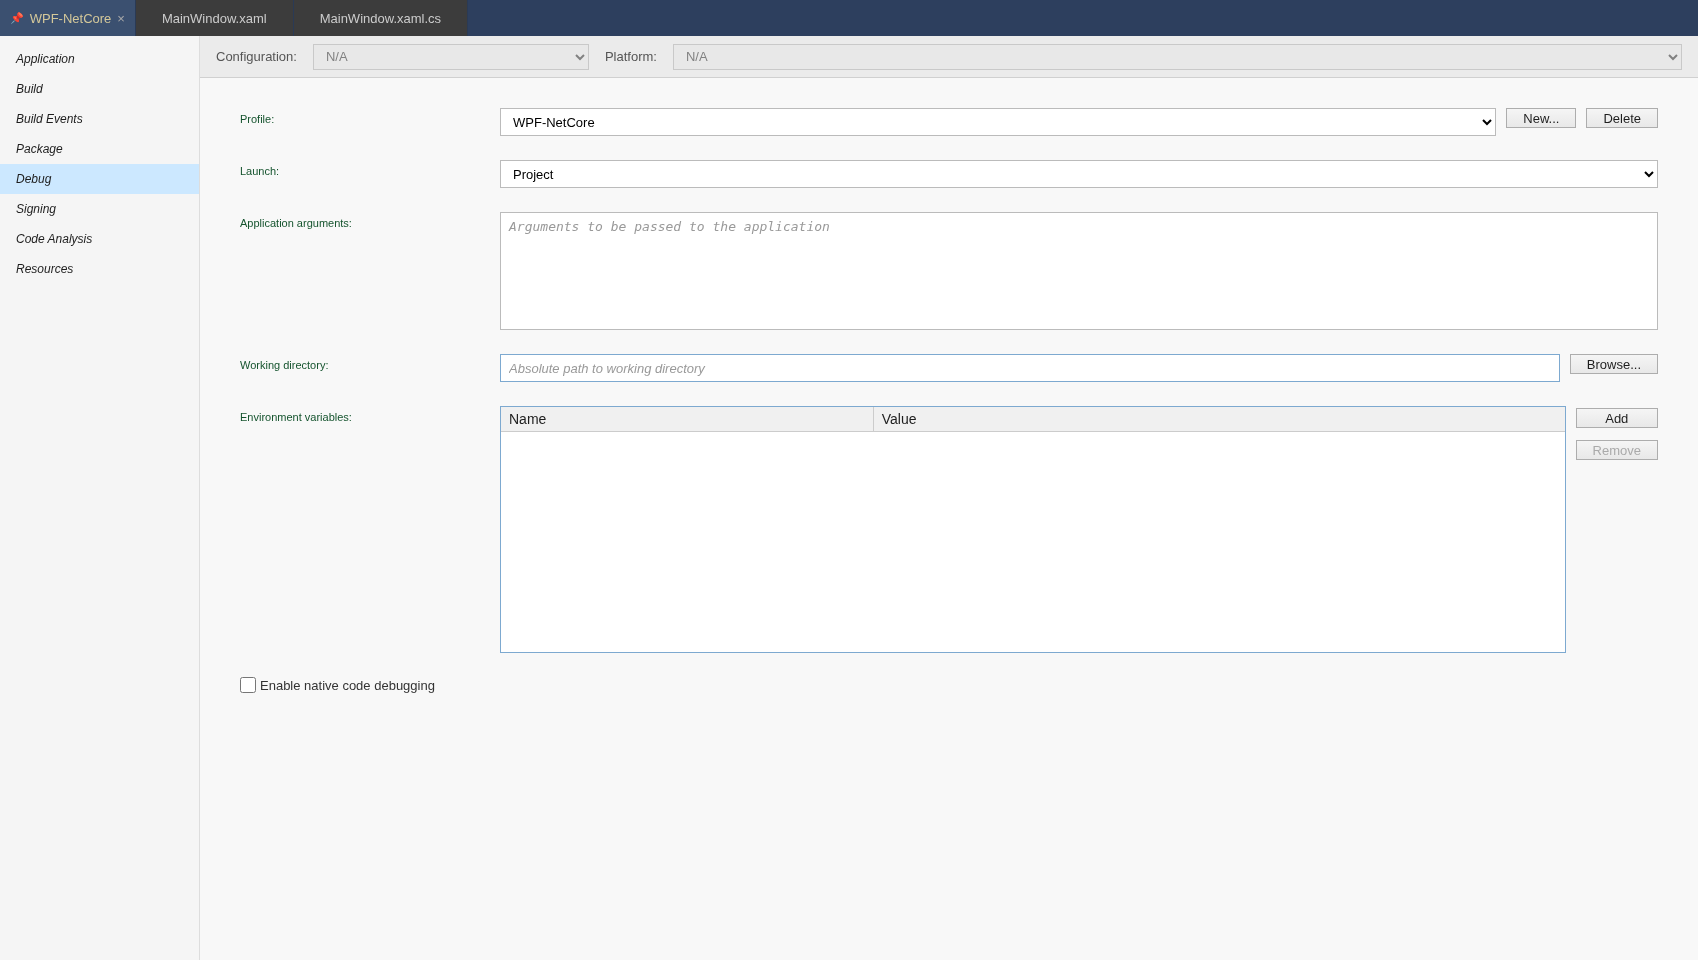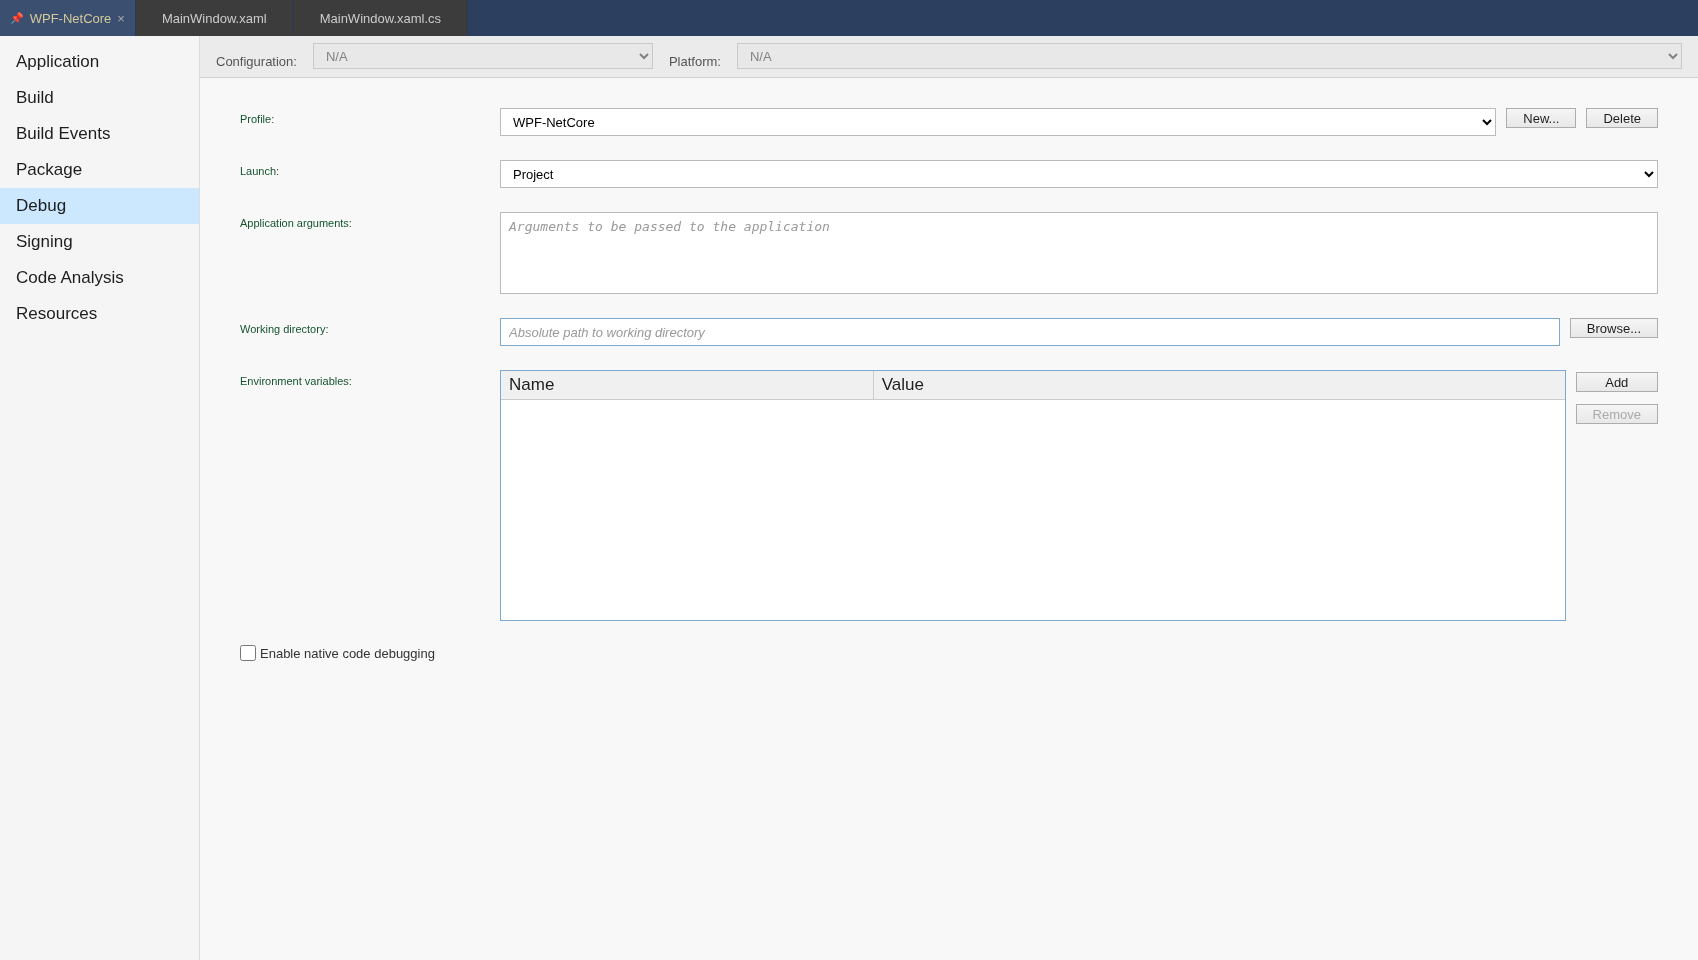--- a/index.html
+++ b/index.html
@@ -45,58 +45,59 @@
     
     .sidebar {
       width: 200px;
       background: #f5f5f5;
       border-right: 1px solid #ddd;
       padding-top: 8px;
     }
     .sidebar-item {
       padding: 8px 16px;
       cursor: pointer;
-      font-size: 17px;
+      font-size: 12px;
       color: #1e1e1e;
+      font-style: italic;
     }
     .sidebar-item.active {
       background: #cce8ff;
       color: #1e1e1e;
     }
 
     
     .content {
       flex: 1;
       background: #f8f8f8;
       display: flex;
       flex-direction: column;
     }
 
     
     .config-bar {
       background: #ebebeb;
       border-bottom: 1px solid #d0d0d0;
       padding: 8px 16px;
       display: flex;
-      align-items: flex-end;
+      align-items: center;
       gap: 16px;
       height: 42px;
     }
     .config-bar label {
       color: #555;
       font-size: 13px;
     }
     .config-bar select {
       background: #e8e8e8;
       border: 1px solid #bbb;
       padding: 3px 8px;
       font-size: 13px;
       color: #555;
       height: 26px;
-      width: 340px;
+      width: 276px;
       appearance: auto;
     }
     .config-bar .platform-select {
       flex: 1;
     }
 
     
     .form-area {
       flex: 1;
       padding: 30px 40px;
@@ -151,21 +152,21 @@
       font-size: 13px;
       border: 1px solid #bbb;
       background: #fff;
       padding: 0 8px;
       appearance: auto;
     }
 
     
     .app-args-textarea {
       flex: 1;
-      height: 82px;
+      height: 118px;
       font-size: 13px;
       border: 1px solid #bbb;
       background: #fff;
       padding: 6px 8px;
       resize: none;
       color: #ef4444;
       font-style: italic;
     }
     .app-args-textarea::placeholder { color: #999; font-style: italic; }
 
@@ -191,21 +192,21 @@
     .env-table {
       width: 100%;
       border-collapse: collapse;
     }
     .env-table th {
       background: #f0f0f0;
       border-bottom: 1px solid #ccc;
       padding: 4px 8px;
       text-align: left;
       font-weight: normal;
-      font-size: 17px;
+      font-size: 14px;
       margin-top: 16px;
     }
     .env-table th:first-child {
       width: 35%;
       border-right: 1px solid #ccc;
     }
     .env-buttons {
       display: flex;
       flex-direction: column;
       gap: 12px;

